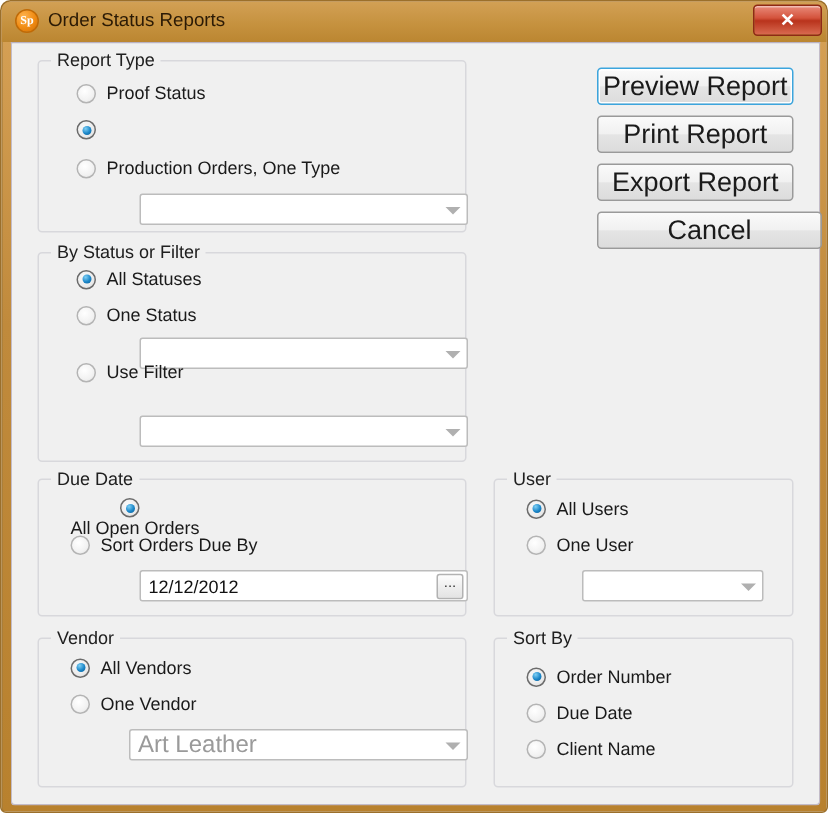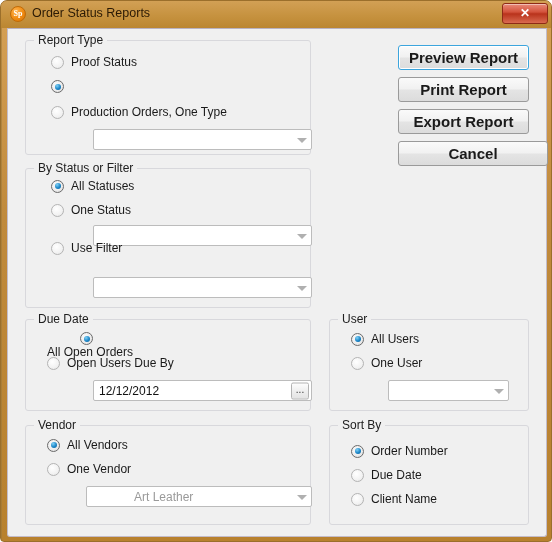--- a/index.html
+++ b/index.html
@@ -142,25 +142,24 @@
     background: #ffffff;
     border: 1px solid #bcbcbc;
     border-radius: 2px;
     display: flex;
     align-items: center;
     cursor: default;
   }
   .combo .combo-value {
     flex: 1 1 auto;
     padding-left: 5px;
-    font-size: 12px;
+    font-size: 16px;
     color: #9a9a9a;
     overflow: hidden;
     white-space: nowrap;
-    margin-left: 42px;
   }
   .combo .arrow {
     flex: 0 0 17px;
     height: 100%;
     position: relative;
   }
   .combo .arrow::after {
     content: "";
     position: absolute;
     left: 3px; top: 50%;
@@ -201,28 +200,27 @@
     line-height: 11px;
     cursor: default;
   }
 
   
   .btn {
     position: absolute;
     background: linear-gradient(to bottom, #fafafa 0%, #f1f1f1 48%, #e4e4e4 52%, #dcdcdc 100%);
     border: 1px solid #9a9a9a;
     border-radius: 3px;
-    font-size: 15px;
+    font-size: 18px;
     color: #1a1a1a;
     text-align: center;
     cursor: default;
     display: flex;
     align-items: center;
     justify-content: center;
-    font-weight: bold;
   }
   .btn.default {
     border: 1px solid #3ca5dd;
     box-shadow: inset 0 0 0 1px #ffffff;
   }
 </style>
 </head>
 <body>
 
 <div class="window">
@@ -291,21 +289,21 @@
     <div class="group" style="left:17px; top:290px; width:286px; height:92px;">
       <div class="legend">Due Date</div>
 
       <div class="radio-row" style="left:21px; top:12px;flex-direction:column;">
         <span class="radio checked"></span>
         <span class="radio-label">All Open Orders</span>
       </div>
 
       <div class="radio-row" style="left:21px; top:36px;">
         <span class="radio"></span>
-        <span class="radio-label">Open Users Due By</span>
+        <span class="radio-label">Sort Orders Due By</span>
       </div>
 
       <div class="textfield" style="left:67px; top:60px; width:219px; height:21px;">
         <span class="tf-value">12/12/2012</span>
         <span class="browse-btn">...</span>
       </div>
     </div>
 
     <div class="group" style="left:17px; top:396px; width:286px; height:100px;">
       <div class="legend">Vendor</div>

